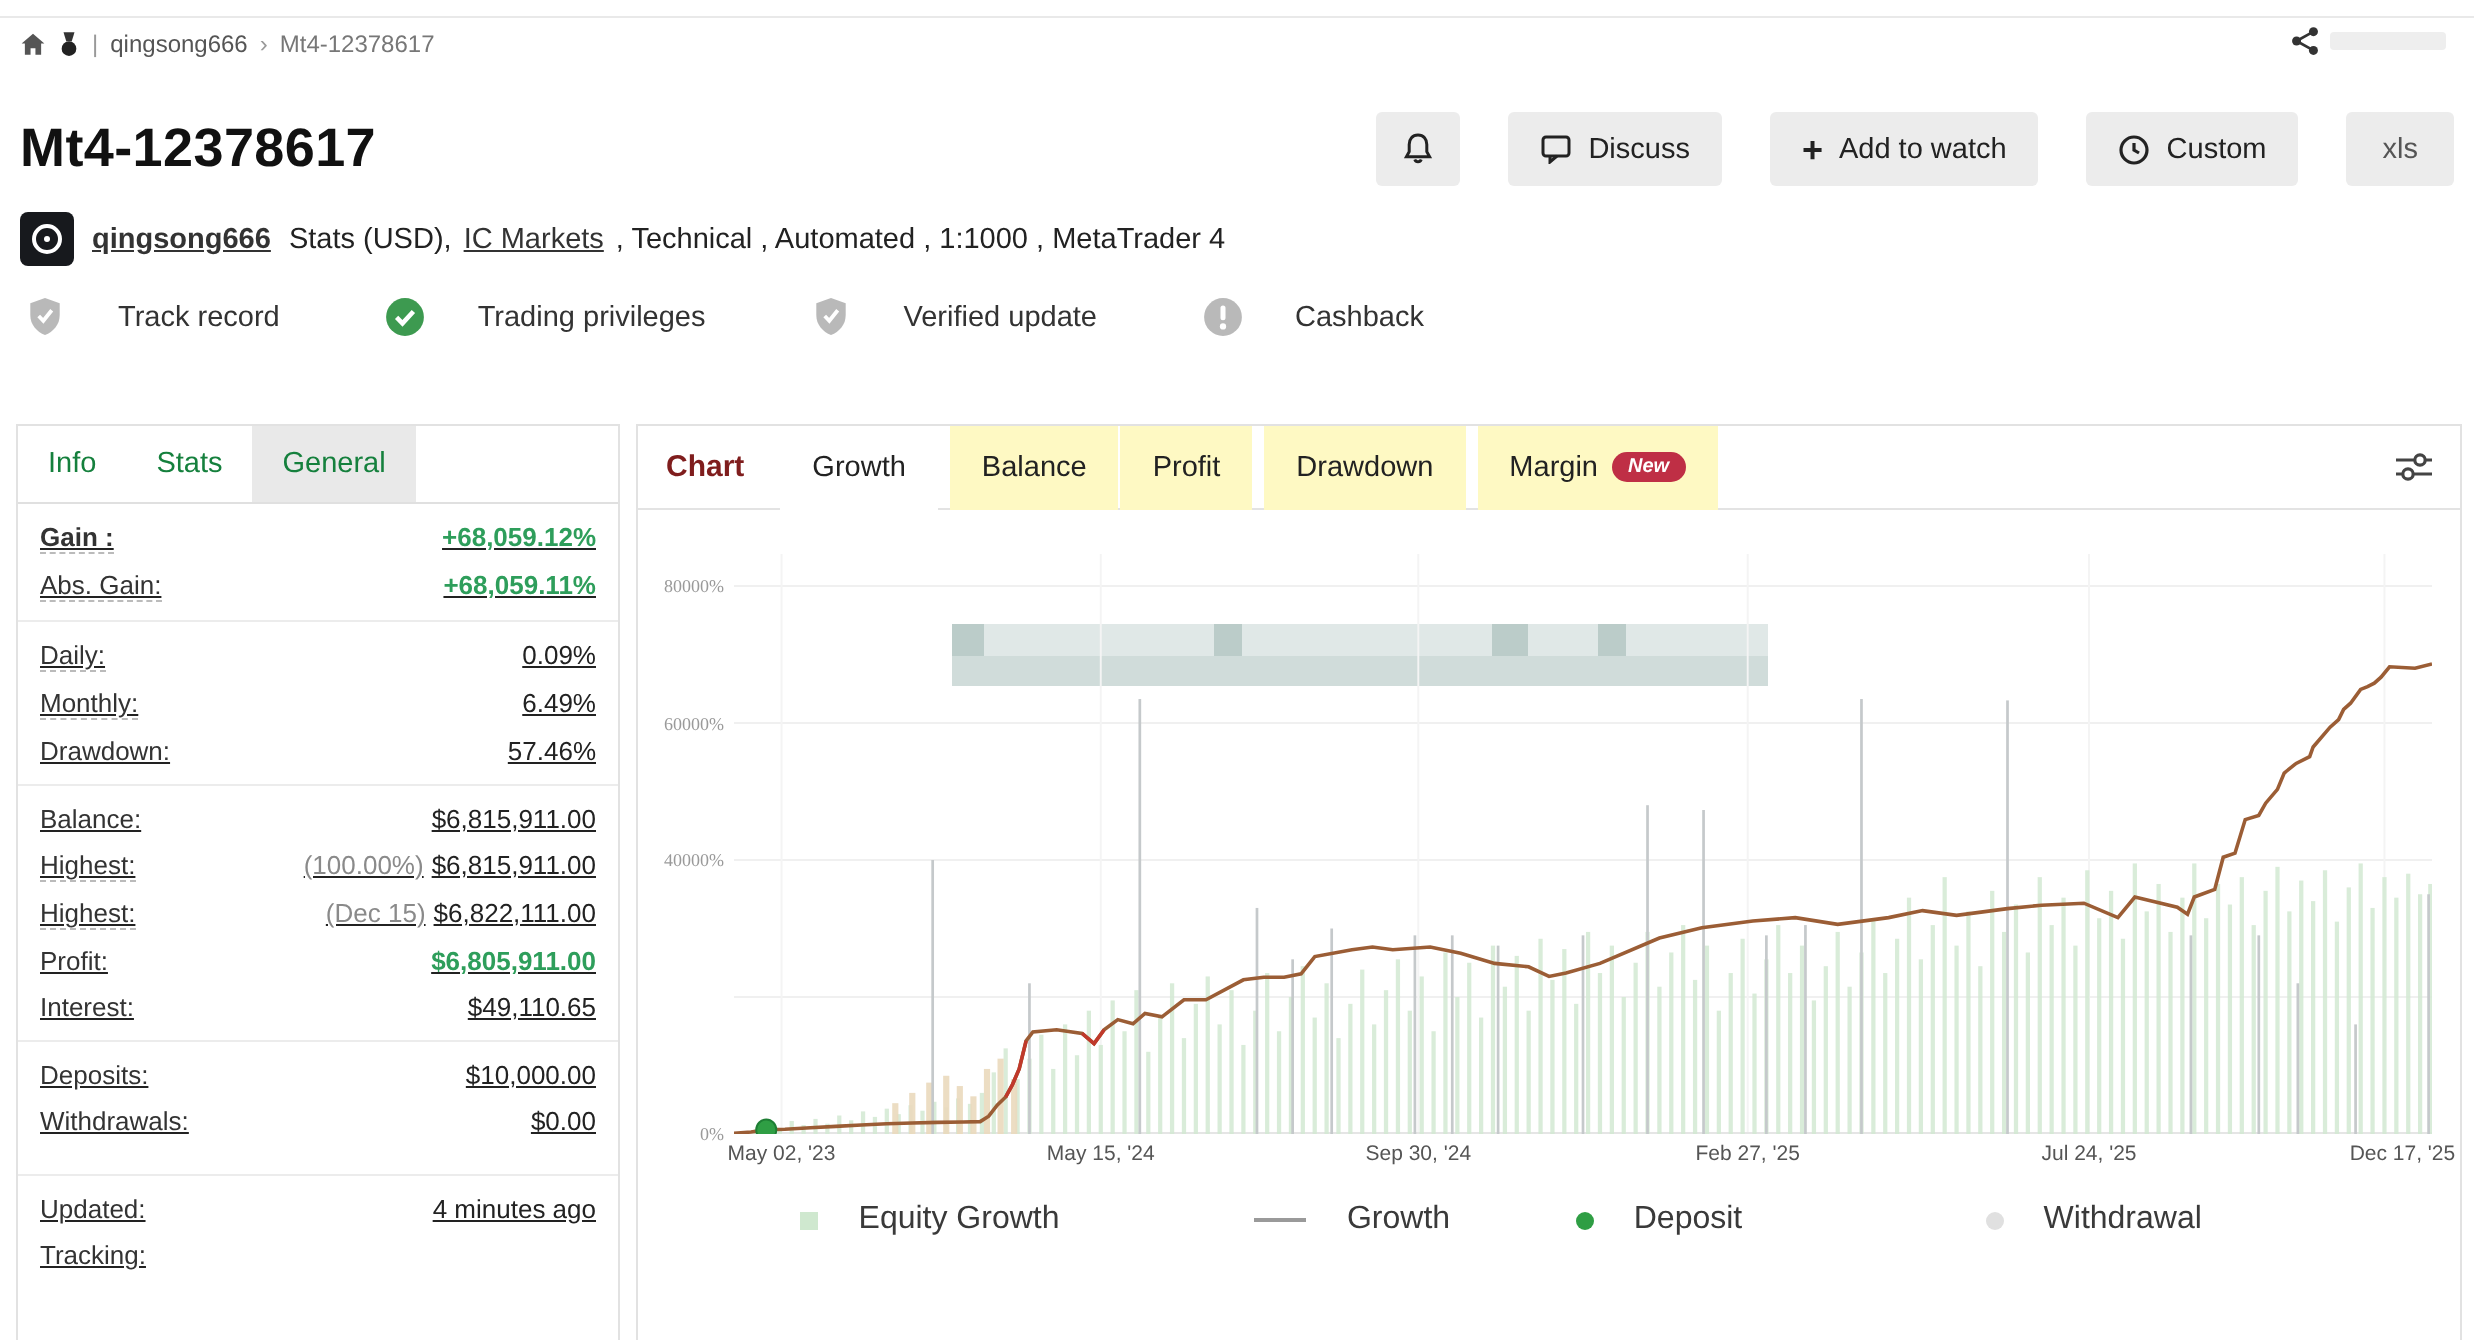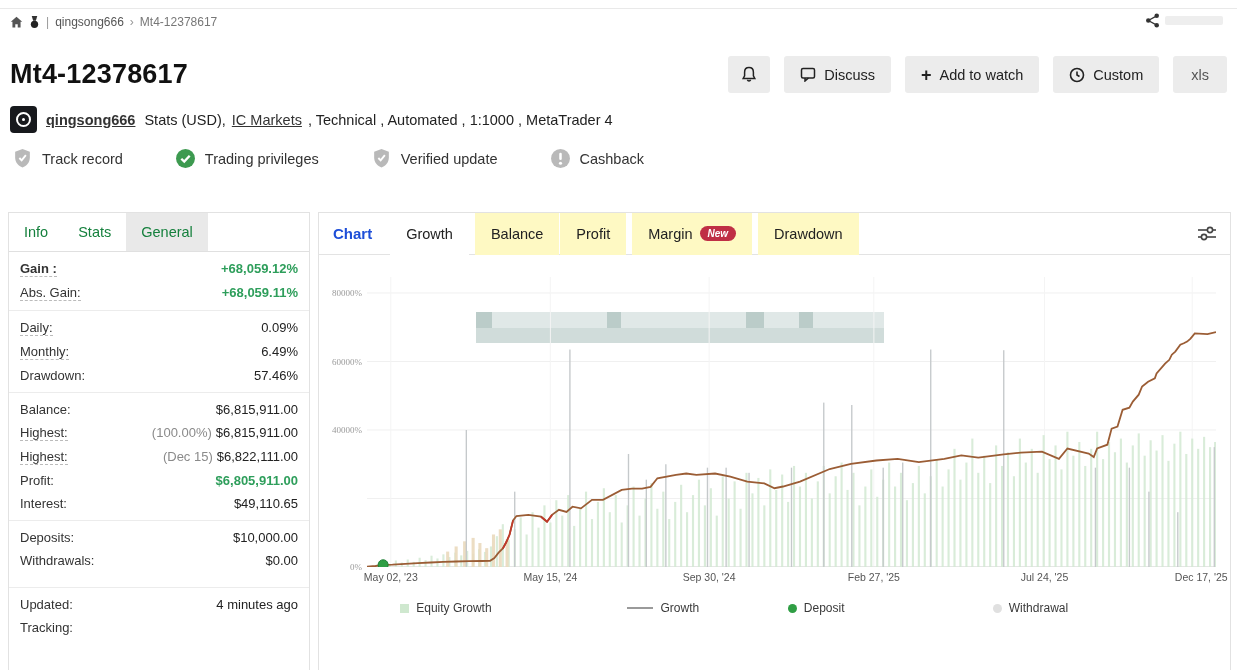--- a/index.html
+++ b/index.html
@@ -12,66 +12,66 @@
     font-size:12px; color:#555; }
   .crumb-row a { color:#555; text-decoration:none; }
   .crumb-sep { color:#999; }
   .share-corner { position:absolute; top:13px; right:14px; display:flex; align-items:center; gap:5px; color:#444; }
   .share-faint { width:58px; height:9px; background:#eee; border-radius:2px; }
 
   
   .page-header { position:absolute; top:56px; left:10px; right:10px; display:flex;
     justify-content:space-between; align-items:center; }
   .page-title { font-size:27px; font-weight:bold; color:#111; letter-spacing:.2px; }
-  .hbtns { display:flex; gap:14px; align-items:center; }
+  .hbtns { display:flex; gap:24px; align-items:center; }
   .hbtn { display:flex; align-items:center; gap:8px; background:#ececec; border:none; border-radius:3px;
     height:37px; padding:0 16px; font-size:14.5px; color:#222; cursor:pointer; font-family:inherit; }
   .hbtn.icon-only { width:42px; justify-content:center; padding:0; }
   .hbtn.xls { color:#555; padding:0 18px; }
   .plus { font-size:18px; font-weight:bold; line-height:1; }
 
   
   .acct-row { position:absolute; top:106px; left:10px; display:flex; align-items:center; gap:9px; font-size:14.5px; }
   .avatar { width:27px; height:27px; background:#17191d; border-radius:4px; display:flex;
     align-items:center; justify-content:center; }
   .avatar .ring { width:15px; height:15px; border:2px solid #fff; border-radius:50%; display:block;
     position:relative; }
   .avatar .ring:after { content:""; position:absolute; left:4px; top:4px; width:3px; height:3px; background:#fff; border-radius:50%; }
   .acct-user { font-weight:bold; color:#333; text-decoration:underline; }
   .acct-link { color:#333; text-decoration:underline; }
 
   
   .badge-row { position:absolute; top:148px; left:12px; display:flex; gap:52px; align-items:center; }
-  .badge { display:flex; align-items:center; gap:9px; font-size:14.5px; color:#333; }
+  .badge { display:flex; align-items:center; gap:26px; font-size:14.5px; color:#333; }
   .bicon { width:21px; height:21px; display:flex; align-items:center; justify-content:center; }
 
   
   .panels { position:absolute; top:212px; left:8px; right:6px; bottom:-40px; display:flex; gap:8px; }
   .panel { border:1px solid #e2e2e2; background:#fff; }
   .info-panel { width:302px; flex:none; }
   .chart-panel { flex:1; display:flex; flex-direction:column; }
 
   
   .itabs { display:flex; border-bottom:1px solid #e0e0e0; }
   .itab { padding:11px 15px; font-size:14.5px; color:#15803d; cursor:pointer; }
   .itab.hl { background:#e9e9e9; }
   .irows { padding:5px 0 0 0; }
-  .irow { display:flex; justify-content:space-between; align-items:baseline; padding:4px 11px; font-size:13px; }
+  .irow { display:flex; justify-content:space-between; align-items:baseline; padding:4px 11px; font-size:13px;text-decoration:underline; }
   .irow .lbl { color:#333; }
   .irow .lbl.b { font-weight:bold; }
   .irow .lbl.dot { border-bottom:1px dashed #bbb; }
   .irow .rval { text-align:right; color:#222; }
   .irow .pre { color:#8a8a8a; margin-right:4px; }
   .irow .val.green { color:#2e9e5b; font-weight:bold; }
   .idiv { border-top:1px solid #ececec; margin:5px 0; }
   .igap { height:10px; }
 
   
   .chead { display:flex; align-items:center; border-bottom:1px solid #e3e3e3; height:42px; padding:0 12px 0 14px; }
-  .ctitle { font-size:15px; font-weight:bold; color:#1d4ed8; margin-right:12px; }
+  .ctitle { font-size:15px; font-weight:bold; color:#7f1d1d; margin-right:12px; }
   .ctab { display:flex; align-items:center; gap:7px; padding:0 16px; height:42px; font-size:14.5px;
     color:#222; background:#fef9c3; margin-left:6px; cursor:pointer; }
   .ctab.active { background:#fff; }
   .ctab.joined { margin-left:1px; }
   .newpill { background:#bf2f45; color:#fff; font-size:10px; font-weight:bold; font-style:italic;
     padding:2px 8px; border-radius:9px; }
   .chead-spacer { flex:1; }
   .gear-btn { cursor:pointer; display:flex; align-items:center; }
 
   
@@ -80,21 +80,21 @@
   .plot svg { position:absolute; inset:0; width:100%; height:100%; }
   .ylab { position:absolute; right:calc(100% + 5px); font-size:9px; color:#9a9a9a; white-space:nowrap;
     transform:translateY(-50%);font-family:Liberation Serif, serif; }
   .watermark { position:absolute; height:31px; top:45px; z-index:0; }
   .wm-top { position:absolute; top:0; left:0; right:0; height:16px; background:rgba(187,204,201,.45); }
   .wm-bot { position:absolute; top:16px; left:0; right:0; height:15px; background:rgba(170,192,188,.55); }
   .wm-patch { position:absolute; top:0; height:16px; background:rgba(150,176,172,.5); }
   .xlabs { position:relative; height:20px; margin-left:38px; margin-right:4px; }
   .xlab { position:absolute; top:4px; transform:translateX(-50%); font-size:10.5px; color:#555; white-space:nowrap; }
   .legend { position:relative; height:36px; margin-top:8px; }
-  .litem { position:absolute; top:6px; display:flex; align-items:center; gap:7px; font-size:12px; color:#3a3a3a; cursor:pointer; }
+  .litem { position:absolute; top:6px; display:flex; align-items:center; gap:20px; font-size:16px; color:#3a3a3a; cursor:pointer; }
   .lsq { width:9px; height:9px; }
   .lline { width:26px; height:0; border-top:2px solid; }
   .ldot { width:9px; height:9px; border-radius:50%; }
 </style>
 </head>
 <body>
 
 <div class="topline"></div>
 
 <div class="crumb-row">
@@ -296,25 +296,25 @@
           <span class="ctab active">
             <span>Growth</span>
           </span>
           <span class="ctab">
             <span>Balance</span>
           </span>
           <span class="ctab joined">
             <span>Profit</span>
           </span>
           <span class="ctab">
+            <span>Drawdown</span>
+          </span>
+          <span class="ctab">
             <span>Margin</span>
             <span class="newpill">New</span>
-          </span>
-          <span class="ctab">
-            <span>Drawdown</span>
           </span>
         </span>
       <span class="chead-spacer"></span>
       <span class="gear-btn">
         <span style="display:flex;">
           <svg width="22" height="18" viewBox="0 0 22 18">
               <path d="M2 5 H20" stroke="#444" stroke-width="1.6"></path>
               <circle cx="14" cy="5" r="2.6" fill="#fff" stroke="#444" stroke-width="1.6"></circle>
               <path d="M2 12 H20" stroke="#444" stroke-width="1.6"></path>
               <circle cx="8" cy="12" r="2.6" fill="#fff" stroke="#444" stroke-width="1.6"></circle>

